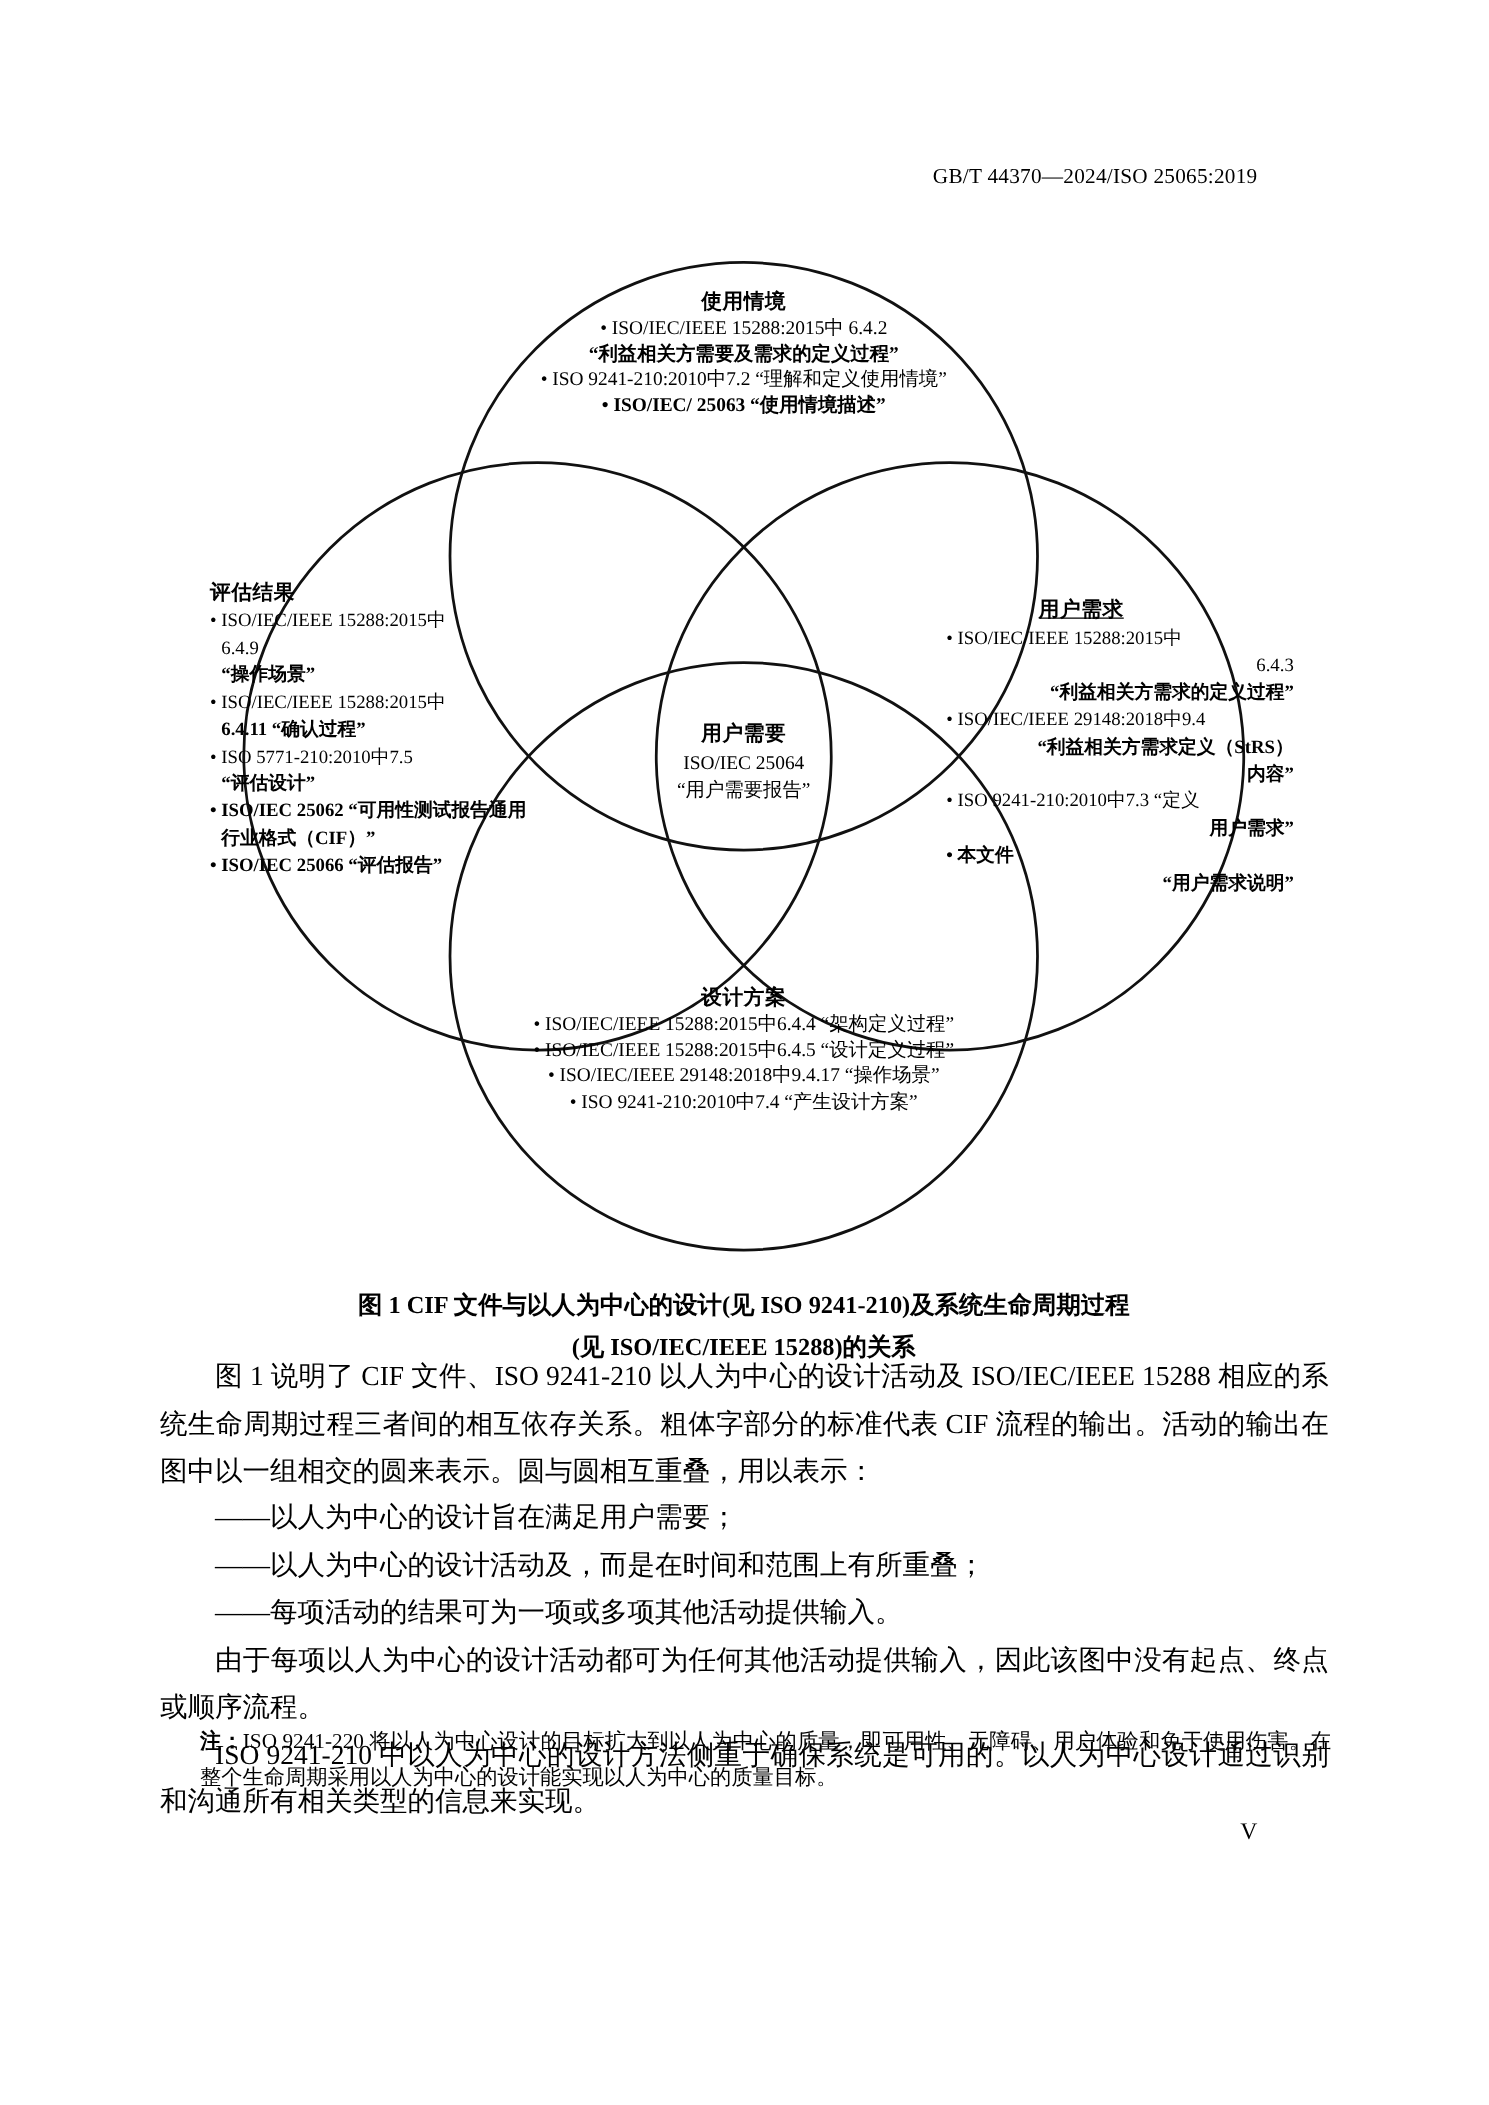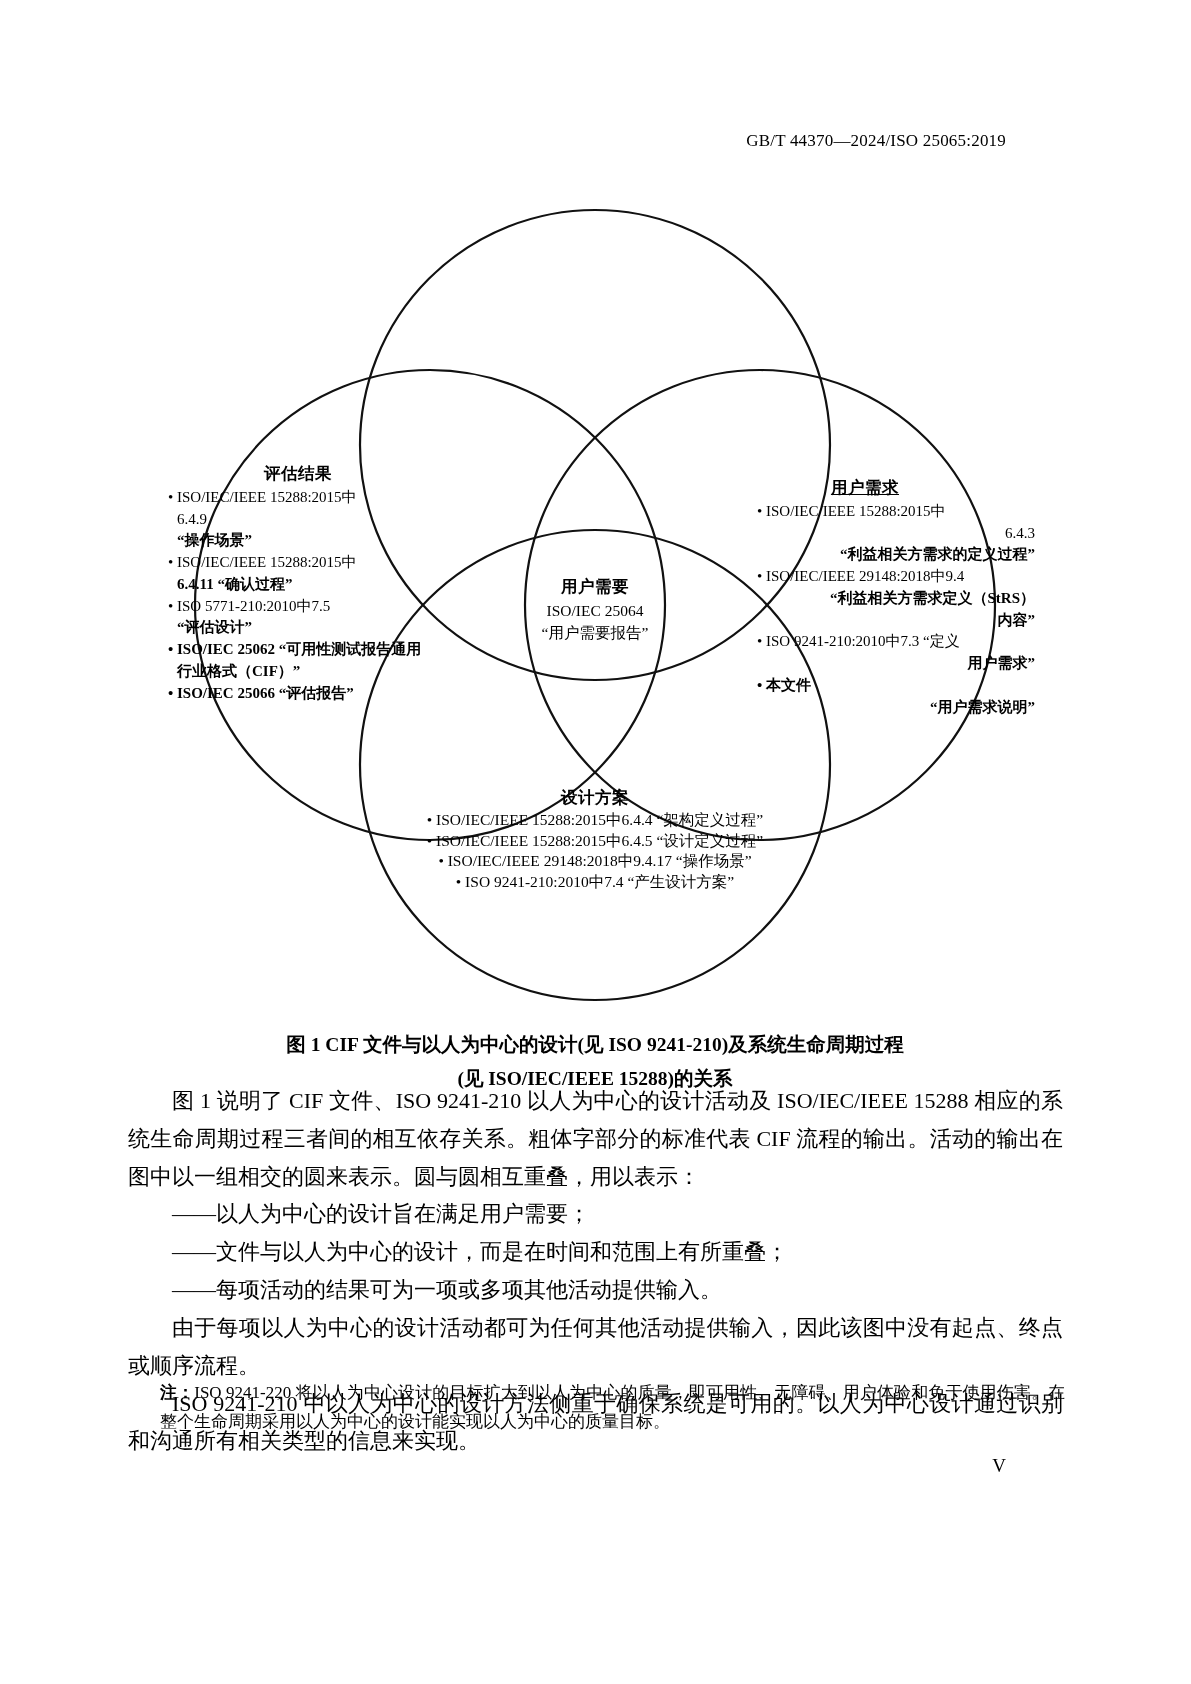--- a/index.html
+++ b/index.html
@@ -66,21 +66,21 @@
   }
   
   .lbl-left {
     left: 38px;
     top: 282px;
     width: 260px;
     text-align: left;
     line-height: 1.45;
     font-size: 15px;
   }
-  .lbl-left .title { text-align: center; }
+  .lbl-left .title { text-align: left; }
   .lbl-left .row { white-space: normal; text-indent: -9px; padding-left: 9px; }
   .lbl-left .cont { text-indent: 0; padding-left: 9px; }
 
   
   .lbl-right {
     left: 625px;
     top: 296px;
     width: 280px;
     text-align: left;
     line-height: 1.45;
@@ -165,20 +165,27 @@
     <svg width="930" height="850" viewBox="0 0 930 850" xmlns="http://www.w3.org/2000/svg">
       <g fill="none" stroke="#111111" stroke-width="2.2">
         <circle cx="465" cy="265" r="235"></circle>
         <circle cx="300" cy="425" r="235"></circle>
         <circle cx="630" cy="425" r="235"></circle>
         <circle cx="465" cy="585" r="235"></circle>
       </g>
     </svg>
   </div>
 
+  <div class="circle-label lbl-top">
+    <div class="title">使用情境</div>
+    <div class="row">• ISO/IEC/IEEE 15288:2015中 6.4.2</div>
+    <div class="row b">“利益相关方需要及需求的定义过程”</div>
+    <div class="row">• ISO 9241-210:2010中7.2 “理解和定义使用情境”</div>
+    <div class="row b">• ISO/IEC/ 25063 “使用情境描述”</div>
+  </div>
 
   <div class="circle-label lbl-left">
     <div class="title">评估结果</div>
     <div class="row">• ISO/IEC/IEEE 15288:2015中</div>
     <div class="cont">6.4.9</div>
     <div class="cont b">“操作场景”</div>
     <div class="row">• ISO/IEC/IEEE 15288:2015中</div>
     <div class="cont b">6.4.11 “确认过程”</div>
     <div class="row">• ISO 5771-210:2010中7.5</div>
     <div class="cont b">“评估设计”</div>
@@ -217,21 +224,21 @@
 </div>
 
 <div class="fig-caption">
   <div>图 1   CIF 文件与以人为中心的设计(见 ISO 9241-210)及系统生命周期过程</div>
   <div>(见 ISO/IEC/IEEE 15288)的关系</div>
 </div>
 
 <div class="body-text">
   <p class="indent">图 1 说明了 CIF 文件、ISO 9241-210 以人为中心的设计活动及 ISO/IEC/IEEE 15288 相应的系统生命周期过程三者间的相互依存关系。粗体字部分的标准代表 CIF 流程的输出。活动的输出在图中以一组相交的圆来表示。圆与圆相互重叠，用以表示：</p>
   <p class="dash">——以人为中心的设计旨在满足用户需要；</p>
-  <p class="dash">——文件与以人为中心的设计，而是在时间和范围上有所重叠；</p>
+  <p class="dash">——以人为中心的设计活动及，而是在时间和范围上有所重叠；</p>
   <p class="dash">——每项活动的结果可为一项或多项其他活动提供输入。</p>
   <p class="indent">由于每项以人为中心的设计活动都可为任何其他活动提供输入，因此该图中没有起点、终点或顺序流程。</p>
   <p class="indent">ISO 9241-210 中以人为中心的设计方法侧重于确保系统是可用的。以人为中心设计通过识别和沟通所有相关类型的信息来实现。</p>
 </div>
 
 <div class="note">
   <p><span class="note-label">注：</span><span>ISO 9241-220 将以人为中心设计的目标扩大到以人为中心的质量，即可用性、无障碍、用户体验和免于使用伤害。在整个生命周期采用以人为中心的设计能实现以人为中心的质量目标。</span></p>
 </div>
 
 <div class="page-number">V</div>

